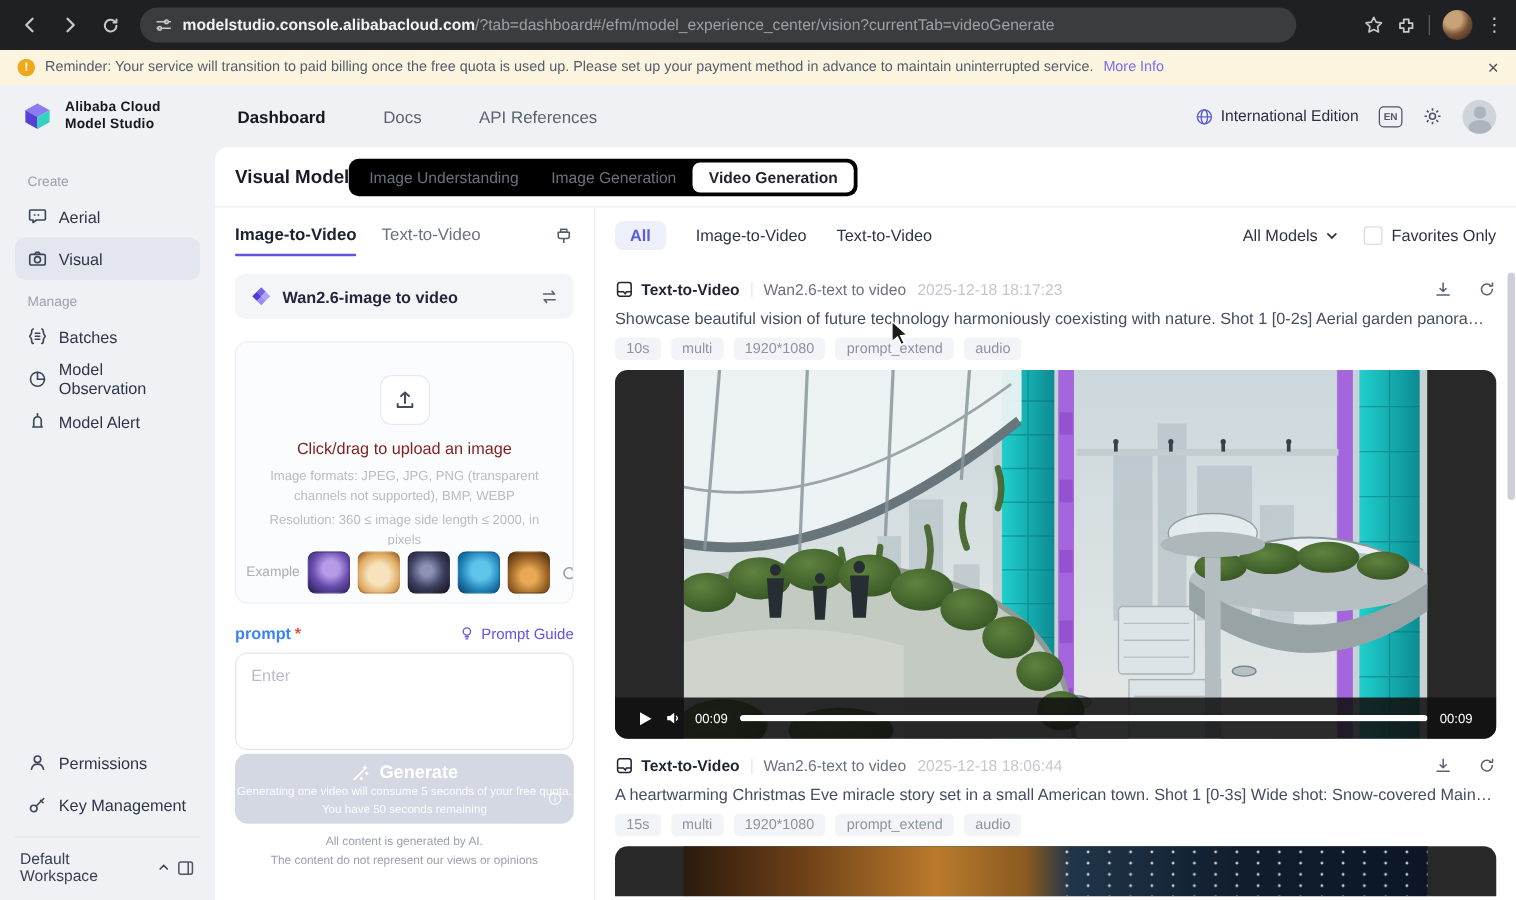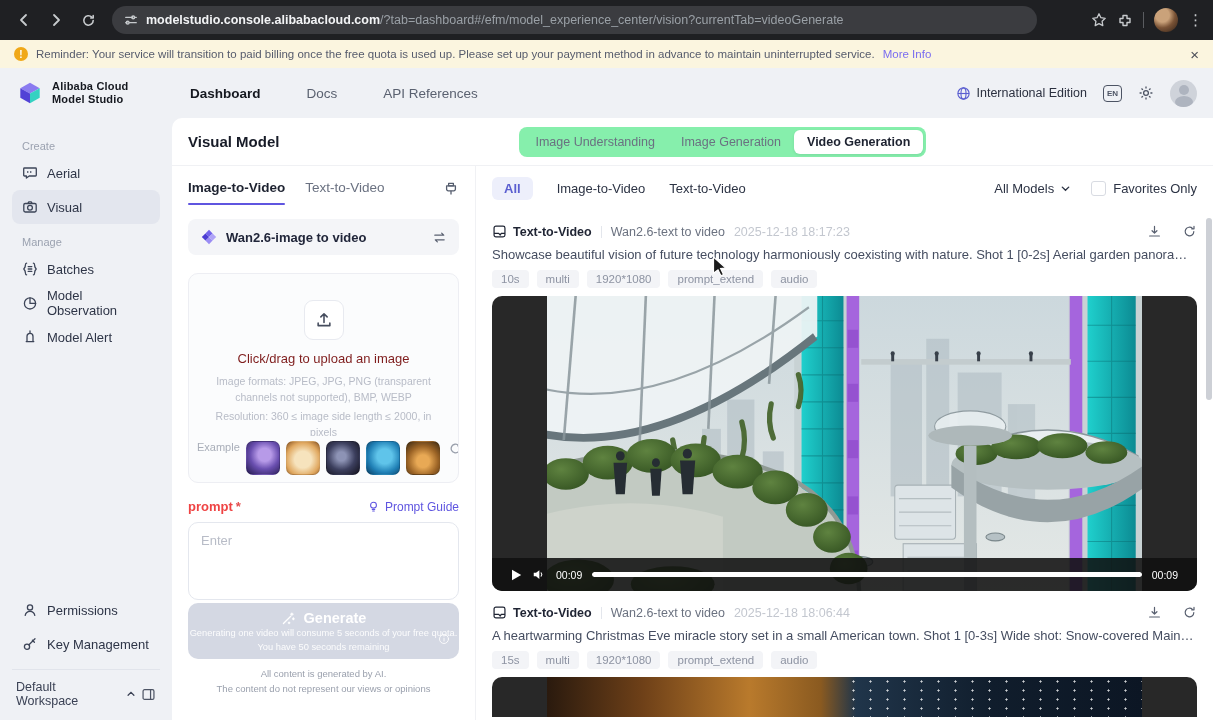--- a/index.html
+++ b/index.html
@@ -43,52 +43,52 @@
   .side-item { display:flex; align-items:center; gap:9px; height:34px; padding:0 10px; border-radius:8px; color:#2e3547; font-size:13px; }
   .side-item.active { background:#e3e6ee; }
   .side-item svg { flex:0 0 auto; }
   .side-foot { margin-top:auto; }
   .ws-row { border-top:1px solid #e1e4eb; margin-top:8px; padding:10px 4px 2px; display:flex; align-items:center; font-size:12.5px; color:#3a4154; gap:5px; }
   .ws-collapse { margin-left:auto; color:#4d5464; }
 
   .main { flex:1; background:#fff; border-top-left-radius:10px; display:flex; flex-direction:column; overflow:hidden; }
   .main-head { height:48px; flex:0 0 auto; display:flex; align-items:center; padding:0 16px; border-bottom:1px solid #f0f1f4; }
   .main-title { font-size:15px; font-weight:700; color:#171b27; }
-  .seg { background:#86efac; border-radius:8px; padding:3px; display:flex; font-size:12.5px; color:#6a7181; margin-left:240px; }
+  .seg { background:#000000; border-radius:8px; padding:3px; display:flex; font-size:12.5px; color:#6a7181; }
   .seg-item { padding:5px 13px; border-radius:6px; white-space:nowrap; }
   .seg-item.active { background:#fff; color:#1d2230; font-weight:700; box-shadow:0 1px 3px rgba(20,30,60,.10); }
 
   .panels { flex:1; display:flex; overflow:hidden; }
 
   
   .composer { width:304px; flex:0 0 auto; border-right:1px solid #f0f1f4; padding:14px 16px 0; display:flex; flex-direction:column; }
   .ctabs { display:flex; align-items:center; gap:20px; }
   .ctab { font-size:13.5px; color:#6a7181; padding-bottom:10px; position:relative; }
   .ctab.active { color:#1d2230; font-weight:700; }
   .ctab.active::after { content:""; position:absolute; left:0; right:0; bottom:0; height:2.5px; border-radius:2px; background:#5f55e0; }
   .brush-btn { margin-left:auto; color:#555d6e; padding-bottom:8px; }
   .model-pill { margin-top:14px; background:#f4f5f8; border-radius:8px; height:36px; display:flex; align-items:center; padding:0 12px; gap:8px; font-size:13px; color:#21263a; font-weight:600; }
   .swap-btn { margin-left:auto; color:#596070; display:flex; }
 
   .upload-card { margin-top:18px; background:#fbfcfd; border:1px solid #edeef3; border-radius:10px; height:210px; position:relative; overflow:hidden; text-align:center; padding-top:26px; }
   .up-box { width:40px; height:40px; margin:0 auto; background:#fff; border:1px solid #e8eaf0; border-radius:9px; display:flex; align-items:center; justify-content:center; color:#454c5d; }
   .up-title { margin-top:11px; font-size:13px; color:#7f1d1d; }
   .up-note { margin-top:7px; font-size:10.5px; color:#b8bcc7; line-height:1.55; padding:0 18px; }
-  .example-row { position:absolute; left:8px; right:8px; bottom:7px; display:flex; align-items:flex-start; gap:6px; background:#fbfcfd; padding-top:5px; }
+  .example-row { position:absolute; left:8px; right:8px; bottom:7px; display:flex; align-items:center; gap:6px; background:#fbfcfd; padding-top:5px; }
   .ex-label { font-size:11px; color:#a9aeb9; flex:0 0 auto; }
   .thumb { width:34px; height:34px; border-radius:7px; border:1px solid rgba(0,0,0,.07); flex:0 0 auto; }
   .thumb.t1 { background:radial-gradient(circle at 55% 40%, #b79ae8 0 25%, #6a4fb0 55%, #241a4e 100%); }
   .thumb.t2 { background:radial-gradient(circle at 50% 55%, #f6e3bd 0 35%, #e0a860 70%, #8a5524 100%); }
   .thumb.t3 { background:radial-gradient(circle at 45% 45%, #8d93b5 0 18%, #3c3f5e 55%, #13121d 100%); }
   .thumb.t4 { background:radial-gradient(circle at 55% 45%, #5fc4ea 0 30%, #1f7fb5 65%, #0a3f63 100%); }
   .thumb.t5 { background:radial-gradient(circle at 50% 60%, #e8a955 0 25%, #9c6426 60%, #3d2a12 100%); }
   .ex-refresh { margin-left:2px; color:#9aa0ac; display:flex; }
 
   .prompt-row { margin-top:16px; display:flex; align-items:center; font-size:13px; }
-  .prompt-label { font-weight:700; color:#ef4444; }
+  .prompt-label { font-weight:700; color:#3b82f6; }
   .req-mark { color:#e34d4d; margin-left:3px; font-weight:700; }
   .guide-link { margin-left:auto; color:#5f55e0; font-size:12px; display:flex; align-items:center; gap:5px;justify-content:center; }
   .prompt-input { margin-top:8px; width:100%; height:78px; border:1px solid #e4e7ee; border-radius:10px; resize:none; padding:10px 12px; font-size:13px; color:#333a4c; font-family:"Liberation Sans", sans-serif; outline:none; }
   .prompt-input::placeholder { color:#b8bcc7; }
 
   .gen-btn { margin-top:3px; height:56px; background:#d4d8e3; border-radius:10px; color:#fff; text-align:center; padding-top:7px; position:relative; }
   .gen-label { font-size:14.5px; font-weight:600; display:flex; align-items:center; justify-content:center; gap:8px; }
   .gen-note { font-size:9.3px; color:rgba(255,255,255,.92); line-height:1.5; margin-top:1px; }
   .gen-info { position:absolute; right:9px; top:30px; color:rgba(255,255,255,.85); }
   .disclaimer { margin-top:8px; text-align:center; font-size:9.5px; color:#9aa0ad; line-height:1.55; }

